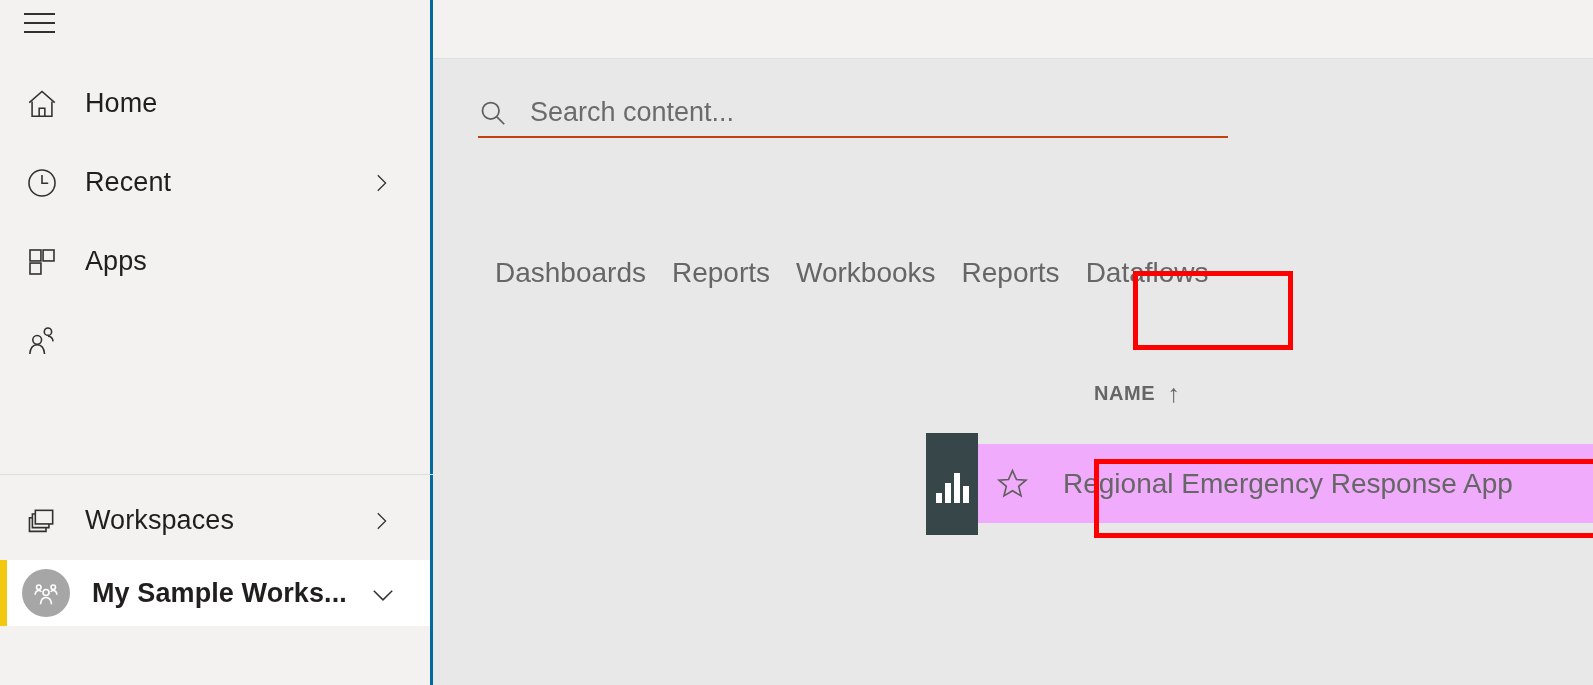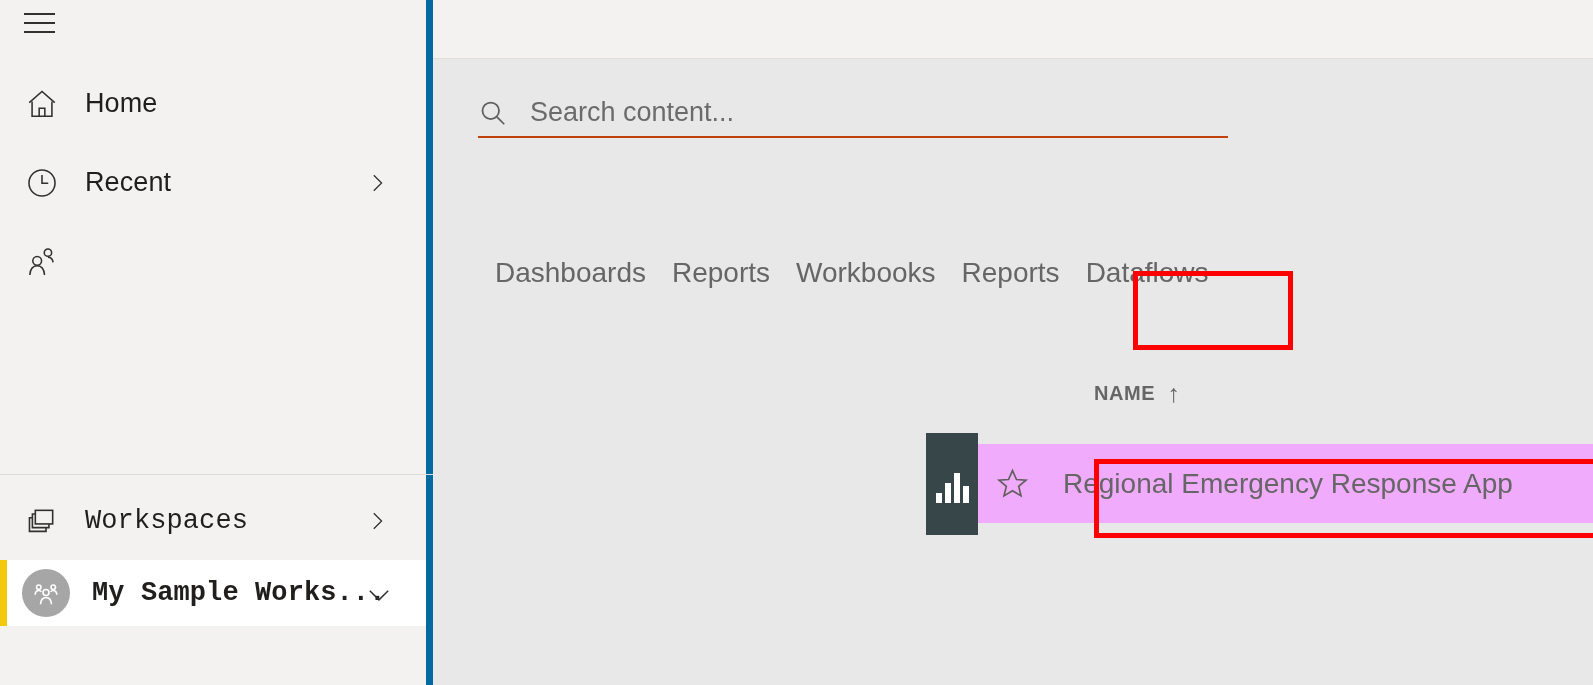--- a/index.html
+++ b/index.html
@@ -16,21 +16,21 @@
     height: 685px;
     display: flex;
   }
 
   
   .sidebar {
     position: relative;
     width: 433px;
     height: 685px;
     background: #f3f2f1;
-    border-right: 7px solid #0369a1;
+    border-right: 3px solid #0369a1;
     flex: 0 0 433px;
     padding-left: 23px;
   }
   .hamburger {
     position: absolute;
     left: 24px;
     top: 10px;
     width: 32px;
     height: 26px;
     display: flex;
@@ -82,21 +82,21 @@
 
   .divider {
     position: absolute;
     left: 0;
     width: 433px;
     height: 1px;
     background: #dddddd;
   }
   .divider.d1 { top: 474px; }
 
-  .ws-section { position: absolute; top: 481px; left: 0; right: 0; font-family: Liberation Mono, monospace; }
+  .ws-section { position: absolute; top: 481px; left: 0; right: 0; }
 
   .nav-item.selected {
     background: #ffffff;
     height: 66px;
   }
   .nav-item.selected .accent {
     position: absolute;
     left: 0;
     top: 0;
     bottom: 0;
@@ -285,20 +285,30 @@
           </svg>
         </span>
         <span class="nav-label">Recent</span>
         <span class="chevron">
           <svg viewBox="0 0 24 24" width="22" height="22" fill="none" stroke="currentColor" stroke-width="1.4">
             <path d="M8.5 3.5 L17 12 L8.5 20.5"></path>
           </svg>
         </span>
       </div>
 
+      <div class="nav-item">
+        <span class="nav-icon">
+          <svg viewBox="0 0 24 24" width="32" height="32" fill="none" stroke="currentColor" stroke-width="1.2">
+            <rect x="3" y="3" width="8.2" height="8.2"></rect>
+            <rect x="12.8" y="3" width="8.2" height="8.2"></rect>
+            <rect x="3" y="12.8" width="8.2" height="8.2"></rect>
+          </svg>
+        </span>
+        <span class="nav-label">Apps</span>
+      </div>
 
       <div class="nav-item">
         <span class="nav-icon">
           <svg viewBox="0 0 24 24" width="34" height="34" fill="none" stroke="currentColor" stroke-width="1.1">
             <circle cx="16.2" cy="5.4" r="2.6"></circle>
             <path d="M16.2 8.6 C18.6 8.6 19.6 10.3 19.8 12.3"></path>
             <circle cx="8.6" cy="11.2" r="3.1"></circle>
             <path d="M3.4 21.2 C3.7 17 5.7 14.6 8.6 14.6 C11.5 14.6 13.5 17 13.8 21.2"></path>
           </svg>
         </span>

